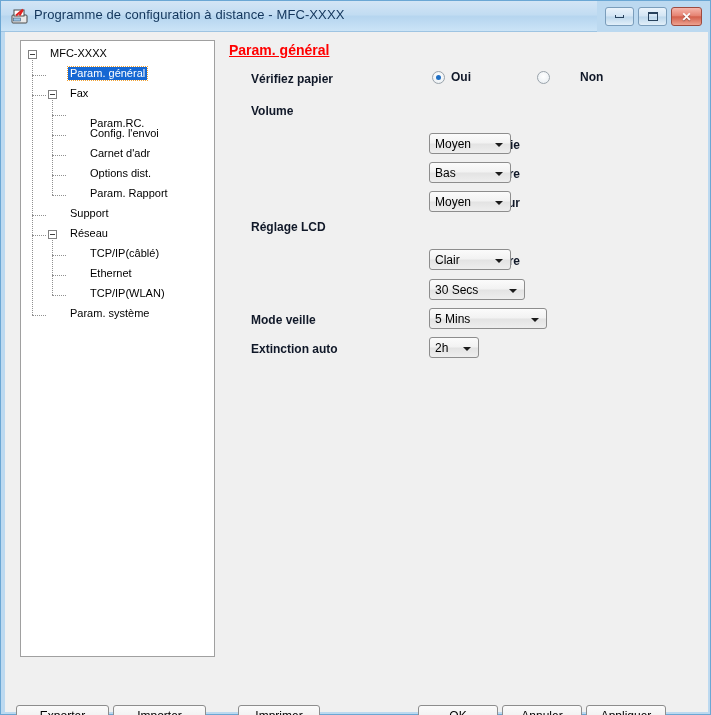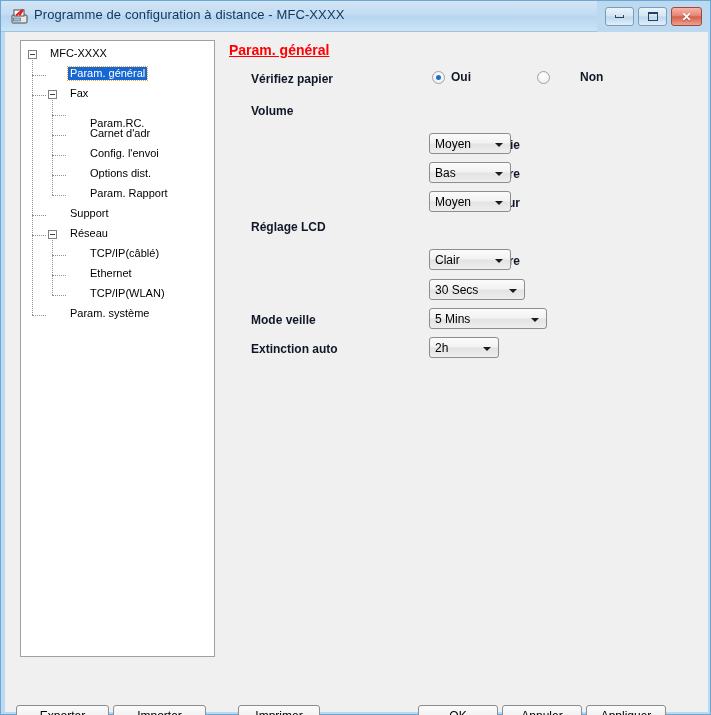--- a/index.html
+++ b/index.html
@@ -306,24 +306,24 @@
             <span class="tree-label" style="position: absolute; left: 47px; top: 2px;">Param. général</span>
           </div>
           <div class="tree-row">
             <span class="tw" style="left: 27px; top: 5px;"></span>
             <span class="tree-label" style="position: absolute; left: 47px; top: 2px;">Fax</span>
           </div>
           <div class="tree-row">
             <span class="tree-label" style="position: absolute; left: 67px; top: 12px;">Param.RC.</span>
           </div>
           <div class="tree-row">
+            <span class="tree-label" style="position: absolute; left: 67px; top: 2px;">Config. l'envoi</span>
+          </div>
+          <div class="tree-row">
             <span class="tree-label" style="position: absolute; left: 67px; top: 2px;">Carnet d'adr</span>
-          </div>
-          <div class="tree-row">
-            <span class="tree-label" style="position: absolute; left: 67px; top: 2px;">Config. l'envoi</span>
           </div>
           <div class="tree-row">
             <span class="tree-label" style="position: absolute; left: 67px; top: 2px;">Options dist.</span>
           </div>
           <div class="tree-row">
             <span class="tree-label" style="position: absolute; left: 67px; top: 2px;">Param. Rapport</span>
           </div>
           <div class="tree-row">
             <span class="tree-label" style="position: absolute; left: 47px; top: 2px;">Support</span>
           </div>
@@ -412,21 +412,21 @@
         <span class="combo-arrow"></span>
       </div>
 
       <div class="field-label label-left" style="top:273px;">Mode veille</div>
       <div class="combo" style="left:209px; top:268px; width:118px;">
         <span class="combo-text">5 Mins</span>
         <span class="combo-arrow"></span>
       </div>
 
       <div class="field-label label-left" style="top:302px;">Extinction auto</div>
-      <div class="combo" style="left:209px; top:297px; width:70px;">
+      <div class="combo" style="left:209px; top:297px; width:50px;">
         <span class="combo-text">2h</span>
         <span class="combo-arrow"></span>
       </div>
 
     </div>
 
     <div class="pushbtn" style="left:11px; width:93px;">Exporter</div>
     <div class="pushbtn" style="left:108px; width:93px;">Importer</div>
     <div class="pushbtn" style="left:233px; width:82px;">Imprimer</div>
     <div class="pushbtn" style="left:413px; width:80px;">OK</div>

